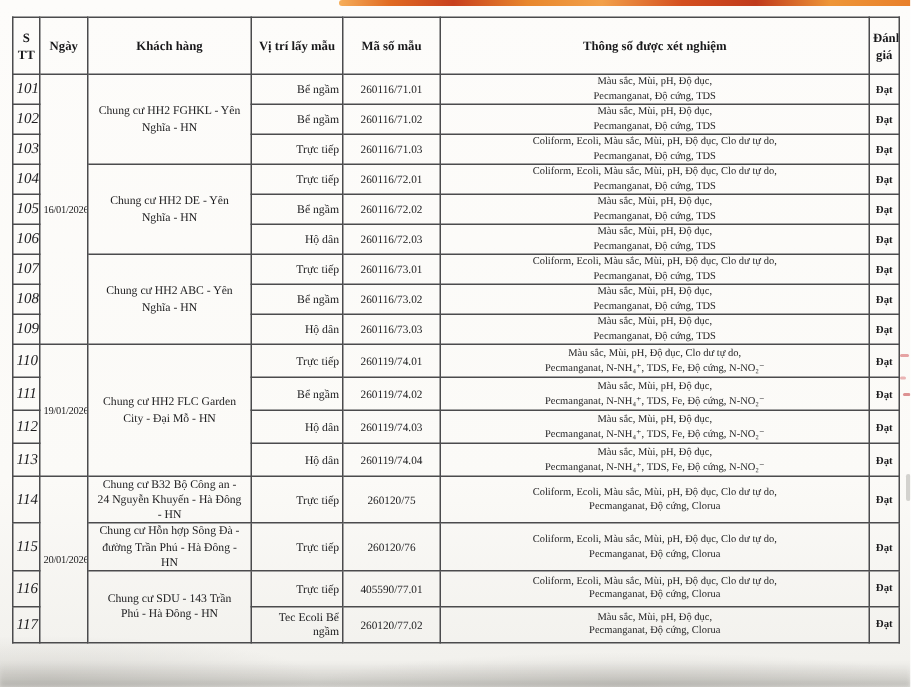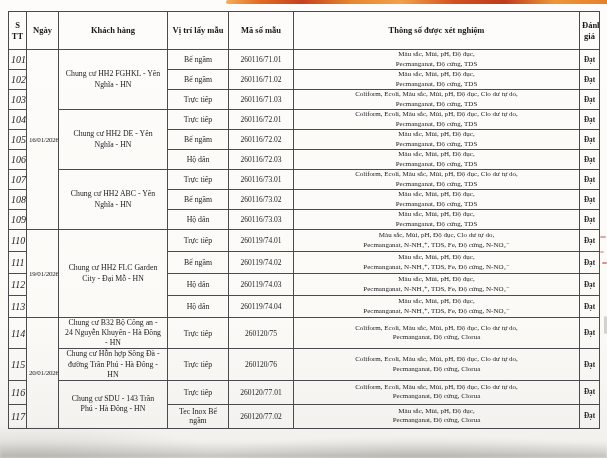--- a/index.html
+++ b/index.html
@@ -38,21 +38,21 @@
     font-size:8.5px;font-weight:bold;
     white-space:pre-line;line-height:1.25;
     color:#18181a;
   }
   tr.h-a{height:20px;}
   tr.h-b{height:22px;padding-left:21px;}
   tr.h-c{height:24px;}
   .c-stt{font-size:10px;font-style:italic;}
   .c-date{font-size:7px;letter-spacing:-0.2px;text-align:center;}
   .c-cust{font-size:7.8px;line-height:1.3;padding:0 6px;}
-  .c-loc{font-size:7.8px;}
+  .c-loc{font-size:7.8px;text-align:right;}
   .c-code{font-size:7.5px;margin-left:34px;}
   .c-params{font-size:7px;line-height:1.35;}
   .c-result{font-size:7.2px;font-weight:bold;}
   .mark{position:absolute;border-radius:1px;}
   .mark-1{right:1px;top:236px;width:6px;height:2px;background:#e6a3a3;}
   .mark-2{right:3px;top:251px;width:4px;height:2px;background:#eab4b4;}
   .mark-3{right:0px;top:262px;width:5px;height:2px;background:#dd9292;}
   .mark-4{right:0px;top:316px;width:3px;height:18px;background:#d3d2ce;border-radius:2px;}
   .bottom-shade{
     position:absolute;left:0;right:0;bottom:0;height:16px;
@@ -247,30 +247,30 @@
           <td class="c-params">
             <div>Coliform, Ecoli,  Màu sắc, Mùi, pH, Độ đục, Clo dư tự do,</div>
             <div>Pecmanganat, Độ cứng, Clorua</div>
           </td>
           <td class="c-result">Đạt</td>
         </tr>
         <tr class="h-c">
           <td class="c-stt">116</td>
           <td class="c-cust" rowspan="2">Chung cư SDU - 143 Trần Phú - Hà Đông - HN</td>
           <td class="c-loc">Trực tiếp</td>
-          <td class="c-code">260120/77.01</td>
+          <td class="c-code">405590/77.01</td>
           <td class="c-params">
             <div>Coliform, Ecoli,  Màu sắc, Mùi, pH, Độ đục, Clo dư tự do,</div>
             <div>Pecmanganat, Độ cứng, Clorua</div>
           </td>
           <td class="c-result">Đạt</td>
         </tr>
         <tr class="h-c">
           <td class="c-stt">117</td>
-          <td class="c-loc">Tec Inox Bể ngầm</td>
+          <td class="c-loc">Tec Ecoli Bể ngầm</td>
           <td class="c-code">260120/77.02</td>
           <td class="c-params">
             <div>Màu sắc, Mùi, pH, Độ đục,</div>
             <div>Pecmanganat, Độ cứng, Clorua</div>
           </td>
           <td class="c-result">Đạt</td>
         </tr>
       </tbody>
   </table>
 

